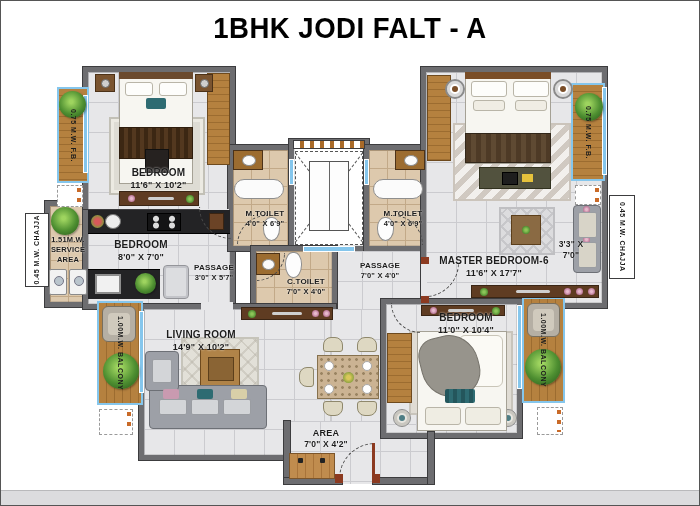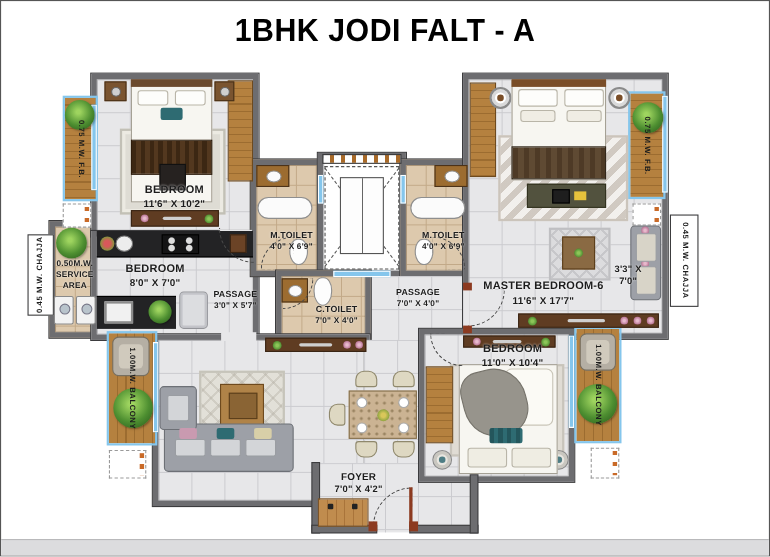--- a/index.html
+++ b/index.html
@@ -74,21 +74,21 @@
   <div class="dash" style="left:56px;top:184px;width:26px;height:22px">
       <div class="ticks"></div>
     </div>
 
   <div class="abs" style="left:24px;top:212px;width:24px;height:74px;background:#fff;border:1px solid #3c3c3e;z-index:4"></div>
   <div class="vlbl flip" style="left:24px;top:212px;width:24px;height:74px">
       <span>0.45 M.W. CHAJJA</span>
     </div>
 
   <div class="room tan" style="left:44px;top:200px;width:46px;height:106px"></div>
-  <div class="lbl" style="left:42px;top:234px;width:50px;font-size:7.5px;line-height:1.35">0.50M.W. SERVICE AREA</div>
+  <div class="lbl" style="left:42px;top:234px;width:50px;font-size:7.5px;line-height:1.35">1.51M.W. SERVICE AREA</div>
   <div class="plant" style="left:50px;top:206px;width:28px;height:28px"></div>
   <div class="furn" style="left:48px;top:268px;width:18px;height:26px;background:#f2f2f2;border:1px solid #8a8a8a;border-radius:2px">
       <div class="abs" style="left:4px;top:6px;width:10px;height:10px;border-radius:50%;background:#b9c4cc;border:1px solid #778"></div>
     </div>
   <div class="furn" style="left:68px;top:268px;width:18px;height:26px;background:#f2f2f2;border:1px solid #8a8a8a;border-radius:2px">
       <div class="abs" style="left:4px;top:6px;width:10px;height:10px;border-radius:50%;background:#b9c4cc;border:1px solid #778"></div>
     </div>
 
   <div class="abs woodh glass" style="left:96px;top:300px;width:46px;height:104px;z-index:4"></div>
   <div class="vlbl lr" style="left:96px;top:300px;width:46px;height:104px">
@@ -259,37 +259,41 @@
   <div class="cushion" style="left:222px;top:398px;width:28px;height:16px"></div>
   <div class="abs" style="left:162px;top:388px;width:16px;height:10px;background:#c99ab0;border-radius:2px;z-index:23"></div>
   <div class="abs" style="left:196px;top:388px;width:16px;height:10px;background:#2e6b72;border-radius:2px;z-index:23"></div>
   <div class="abs" style="left:230px;top:388px;width:16px;height:10px;background:#d8cfa8;border-radius:2px;z-index:23"></div>
   <div class="sofa" style="left:144px;top:350px;width:34px;height:40px">
       <div class="cushion" style="left:6px;top:7px;width:20px;height:24px"></div>
     </div>
   <div class="furn" style="left:150px;top:400px;width:24px;height:22px;background:#6b4326;border:1px solid #3a2412">
       <div class="abs" style="left:5px;top:4px;width:13px;height:13px;border-radius:50%;background:#1c1c1c;box-shadow:inset 0 0 0 2px #555"></div>
     </div>
+  <div class="lbl s10" style="left:140px;top:328px;width:120px">
+    <span class="nm">LIVING ROOM</span>
+    <span class="dm">14'9" X 10'2"</span>
+  </div>
   <div class="doorarc arc-bl" style="left:198px;top:206px;width:32px;height:32px"></div>
 
   <div class="furn" style="left:316px;top:354px;width:62px;height:44px;background-image:radial-gradient(#9a8462 1px,transparent 1.7px);background-size:7px 7px;background-color:#cbb393;border:1px solid #86714e">
     <div class="abs" style="left:6px;top:5px;width:10px;height:10px;border-radius:50%;background:#fff;border:1px solid #aaa"></div>
     <div class="abs" style="left:44px;top:5px;width:10px;height:10px;border-radius:50%;background:#fff;border:1px solid #aaa"></div>
     <div class="abs" style="left:6px;top:28px;width:10px;height:10px;border-radius:50%;background:#fff;border:1px solid #aaa"></div>
     <div class="abs" style="left:44px;top:28px;width:10px;height:10px;border-radius:50%;background:#fff;border:1px solid #aaa"></div>
     <div class="abs" style="left:25px;top:16px;width:11px;height:11px;border-radius:50%;background:radial-gradient(circle,#d9c75a 25%,#7d9c3a 80%)"></div>
   </div>
   <div class="chair" style="left:322px;top:336px;width:20px;height:15px;border-radius:8px 8px 3px 3px"></div>
   <div class="chair" style="left:356px;top:336px;width:20px;height:15px;border-radius:8px 8px 3px 3px"></div>
   <div class="chair" style="left:322px;top:400px;width:20px;height:15px;border-radius:3px 3px 8px 8px"></div>
   <div class="chair" style="left:356px;top:400px;width:20px;height:15px;border-radius:3px 3px 8px 8px"></div>
   <div class="chair" style="left:298px;top:366px;width:15px;height:20px;border-radius:8px 3px 3px 8px"></div>
 
   <div class="lbl s9" style="left:290px;top:427px;width:70px">
-    <span class="nm">FOYER</span>
+    <span class="nm">AREA</span>
     <span class="dm">7'0" X 4'2"</span>
   </div>
   <div class="furn" style="left:288px;top:452px;width:46px;height:26px;background:repeating-linear-gradient(90deg,#c08c4e 0 7px,#a9743a 7px 8px);border:1px solid #7c552a">
     <div class="abs" style="left:8px;top:4px;width:5px;height:5px;background:#222;border-radius:1px"></div>
     <div class="abs" style="left:30px;top:4px;width:5px;height:5px;background:#222;border-radius:1px"></div>
   </div>
   <div class="doorarc arc-tl" style="left:338px;top:442px;width:36px;height:36px"></div>
   <div class="jamb" style="left:371px;top:442px;width:3px;height:36px"></div>
   <div class="jamb" style="left:334px;top:473px;width:8px;height:9px"></div>
   <div class="jamb" style="left:371px;top:473px;width:8px;height:9px"></div>

